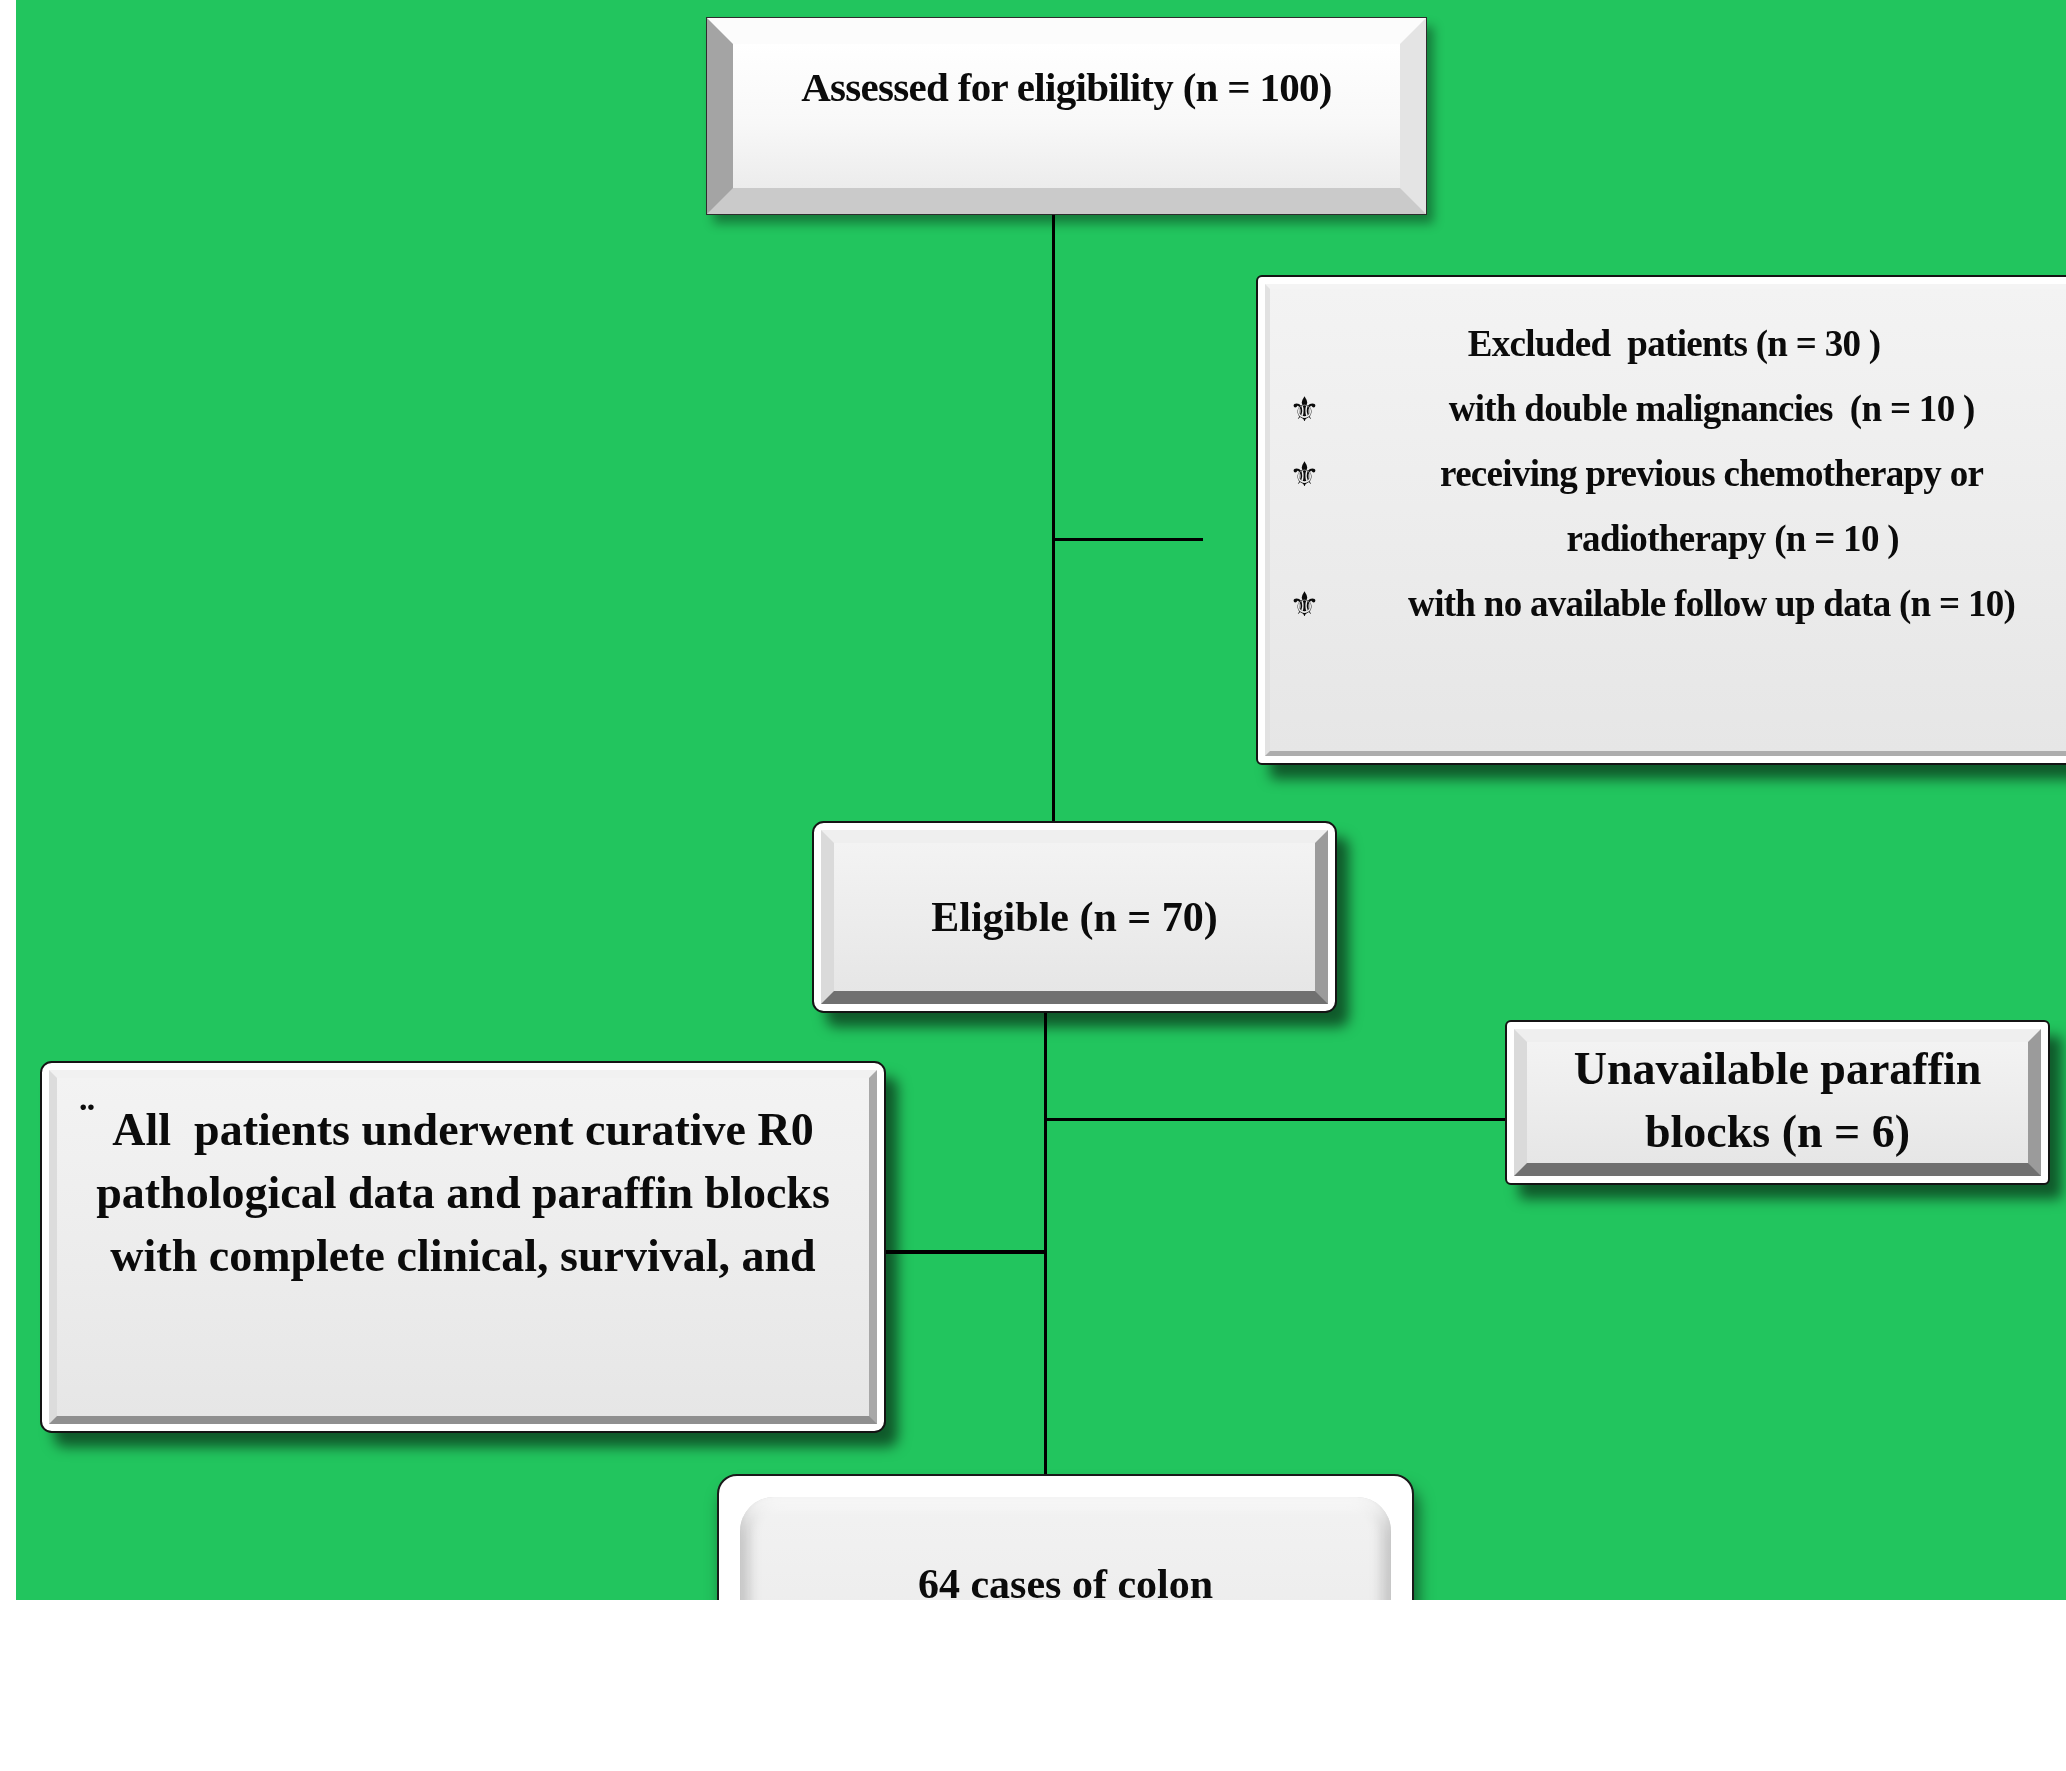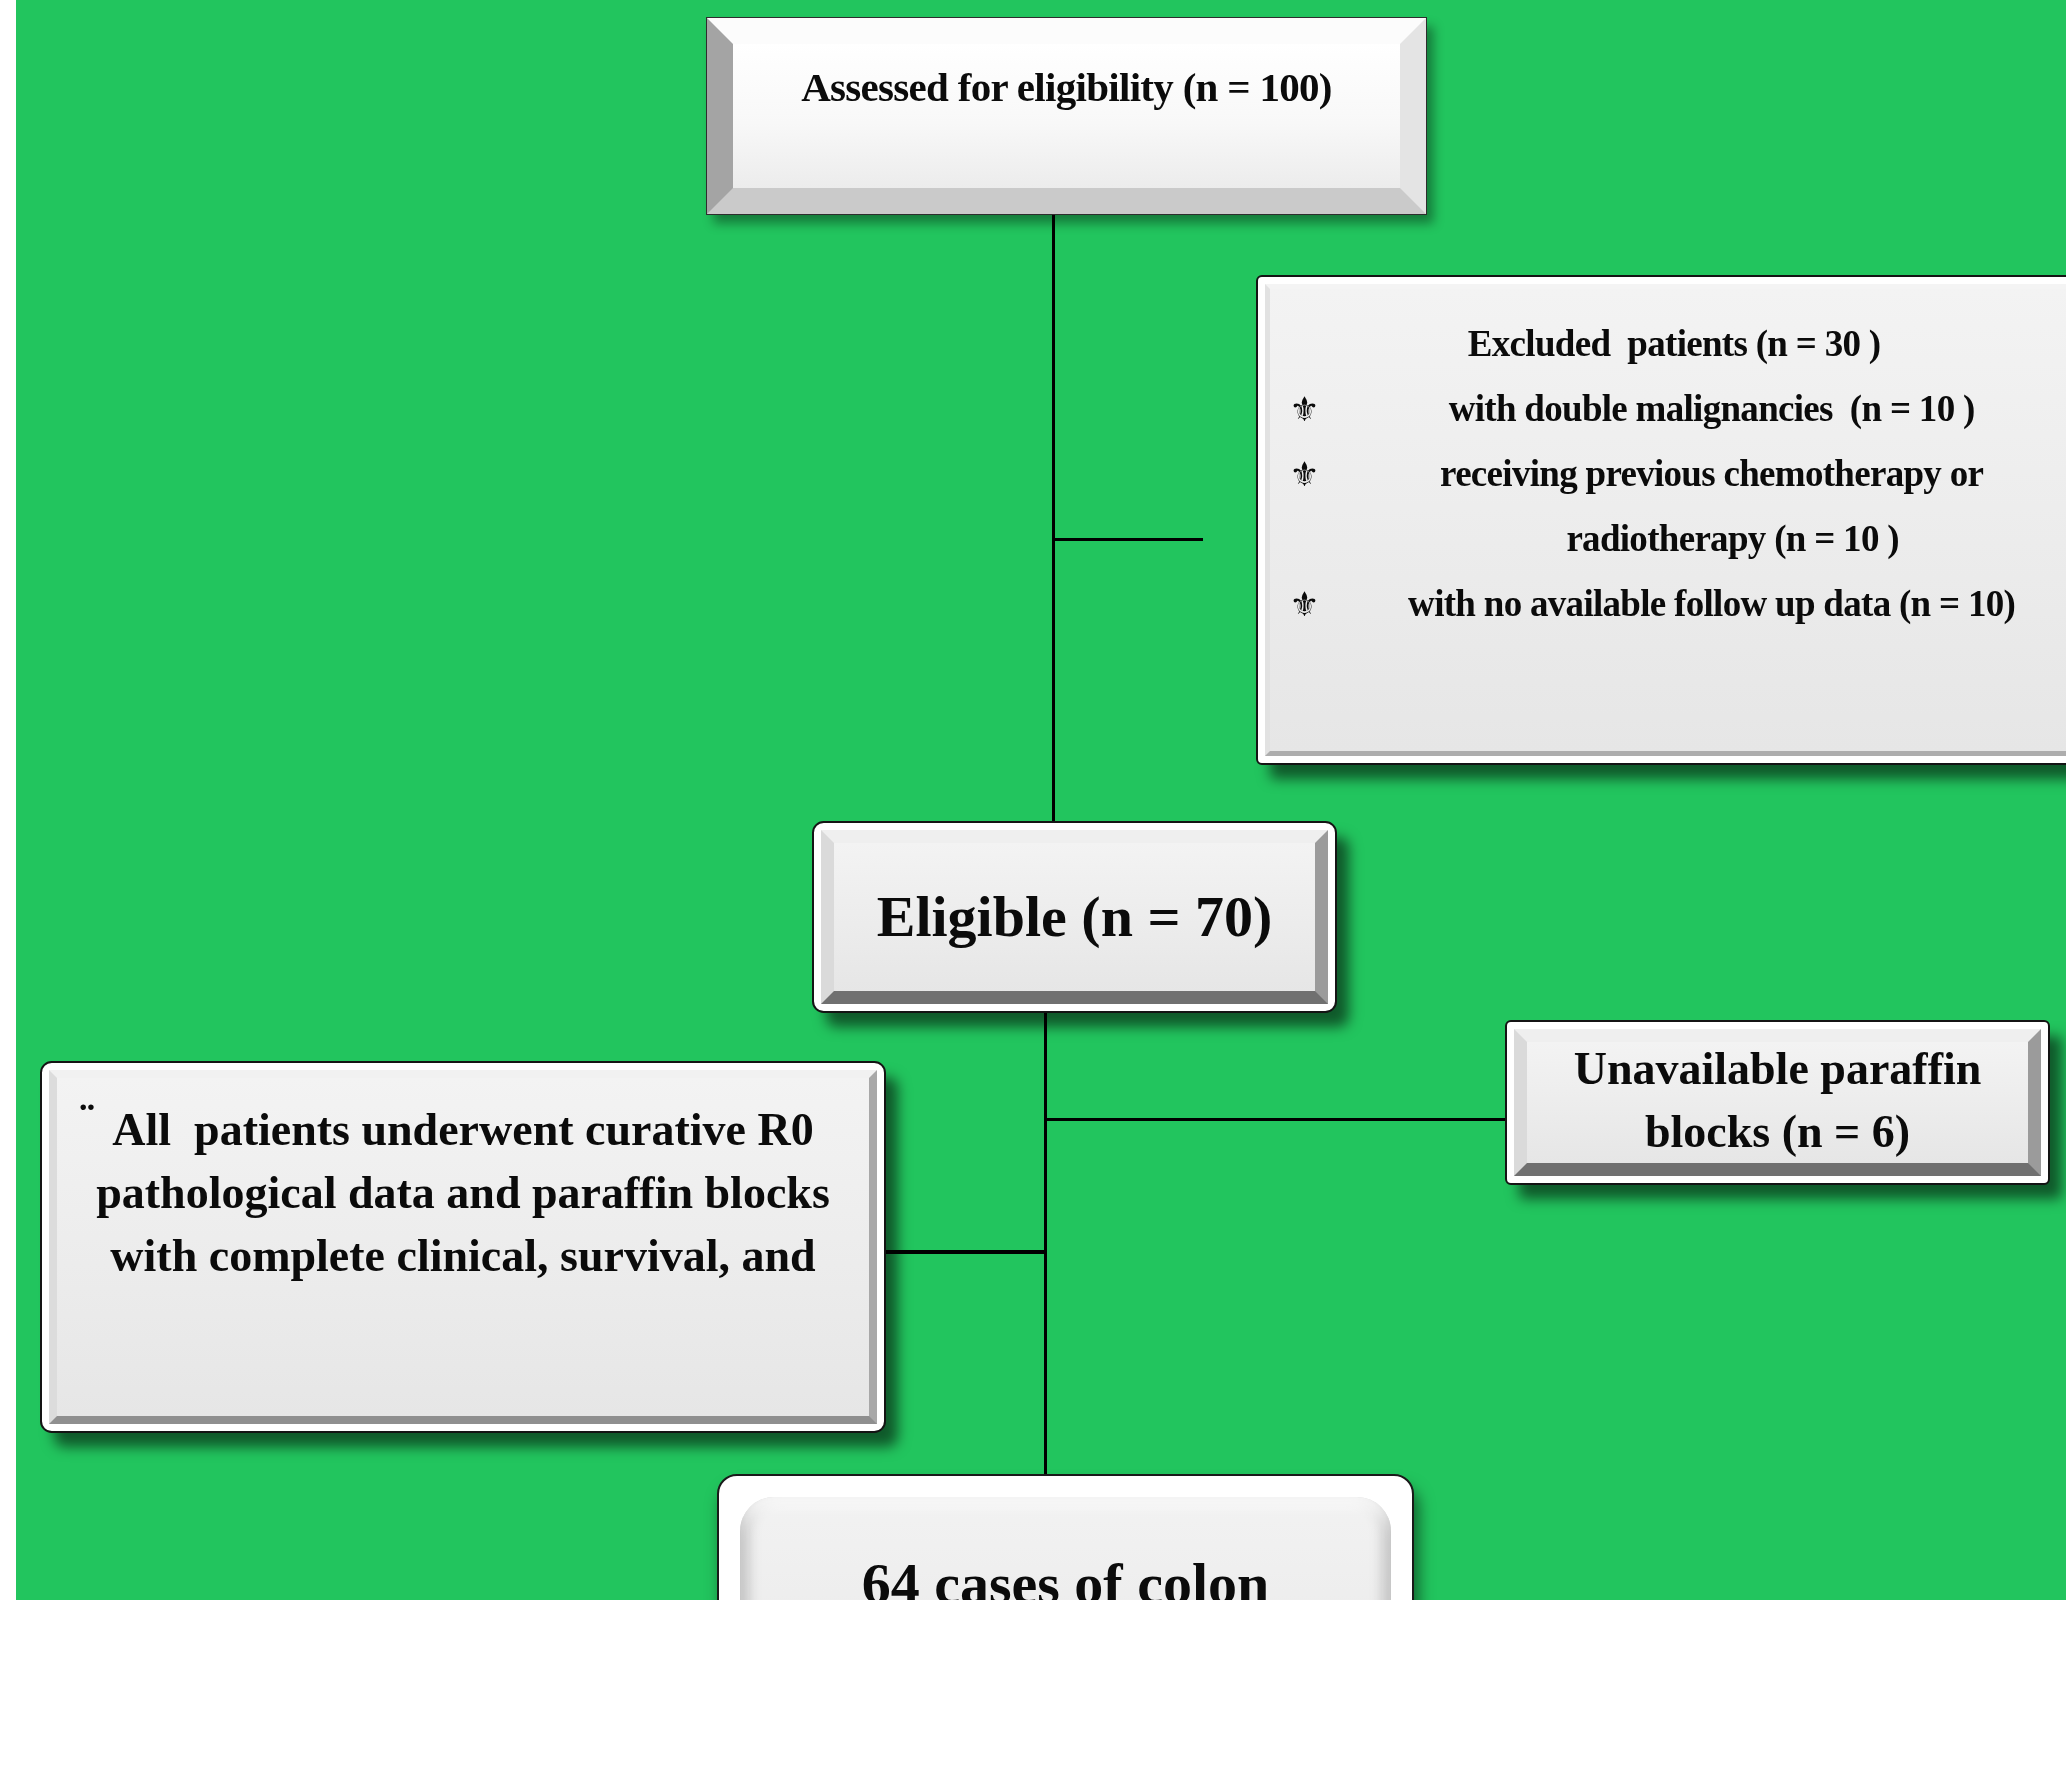--- a/index.html
+++ b/index.html
@@ -42,21 +42,21 @@
   .roundInner { width:100%; height:100%; box-sizing:border-box; border-radius:34px;
                 background:linear-gradient(180deg,#f2f2f2,#e9e9e9);
                 box-shadow:inset 0 -11.7px 16px rgba(0,0,0,0.28),
                            inset 0 8.8px 11.7px rgba(255,255,255,0.85),
                            inset 10.3px 0 13.2px rgba(0,0,0,0.10),
                            inset -10.3px 0 13.2px rgba(0,0,0,0.10); }
 
   
   .txt { font-weight:700; color:#0b0b0b; white-space:pre-wrap; }
   .t56 { font-size:41px; line-height:51px; letter-spacing:-0.7px; }
-  .t58 { font-size:58px; line-height:68px; }
+  .t58 { font-size:42px; line-height:68px; }
   .t52 { font-size:46px; line-height:63px; }
   .t50 { font-size:37px; line-height:65px; letter-spacing:-0.7px; }
 
   .center-flex { display:flex; align-items:center; justify-content:center; text-align:center; }
   .col { flex-direction:column; }
 
   .assessedContent { display:flex; justify-content:center; padding-top:17.6px; }
 
   .excludedContent { padding:22px 17.6px 0 2.9px; }
   .excl-item { position:relative; padding-left:117px; text-indent:-42px; }

